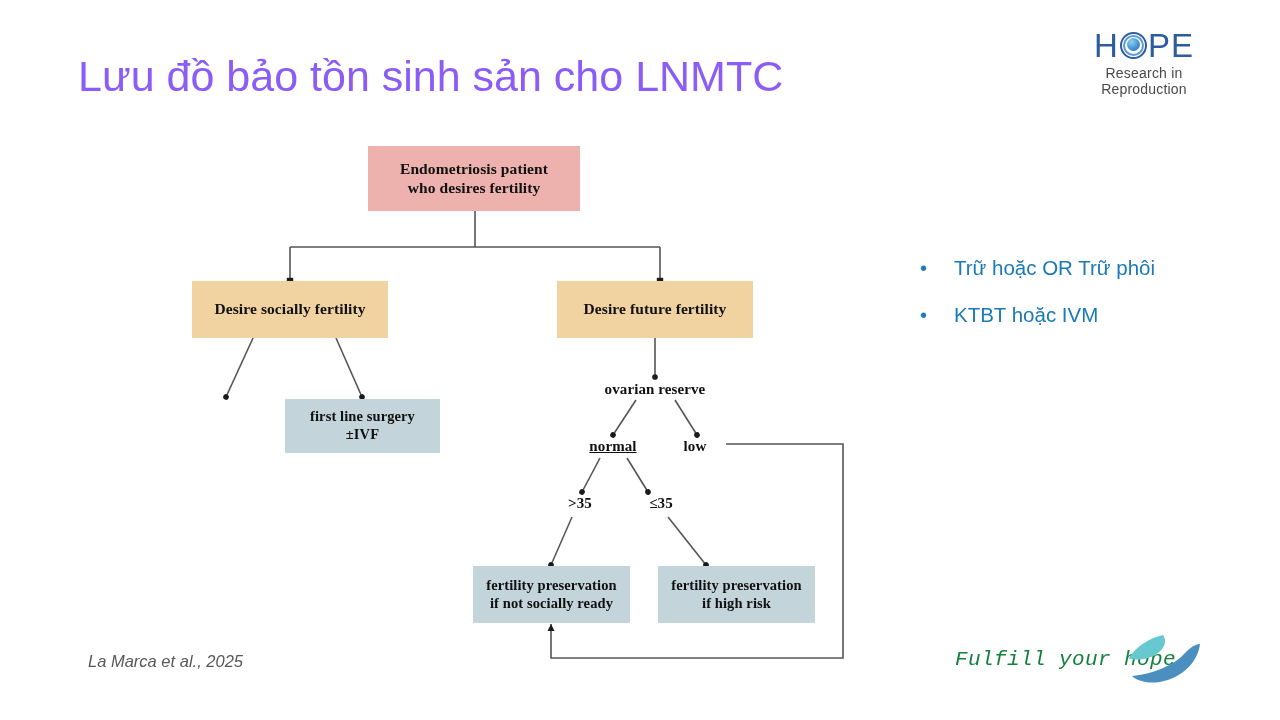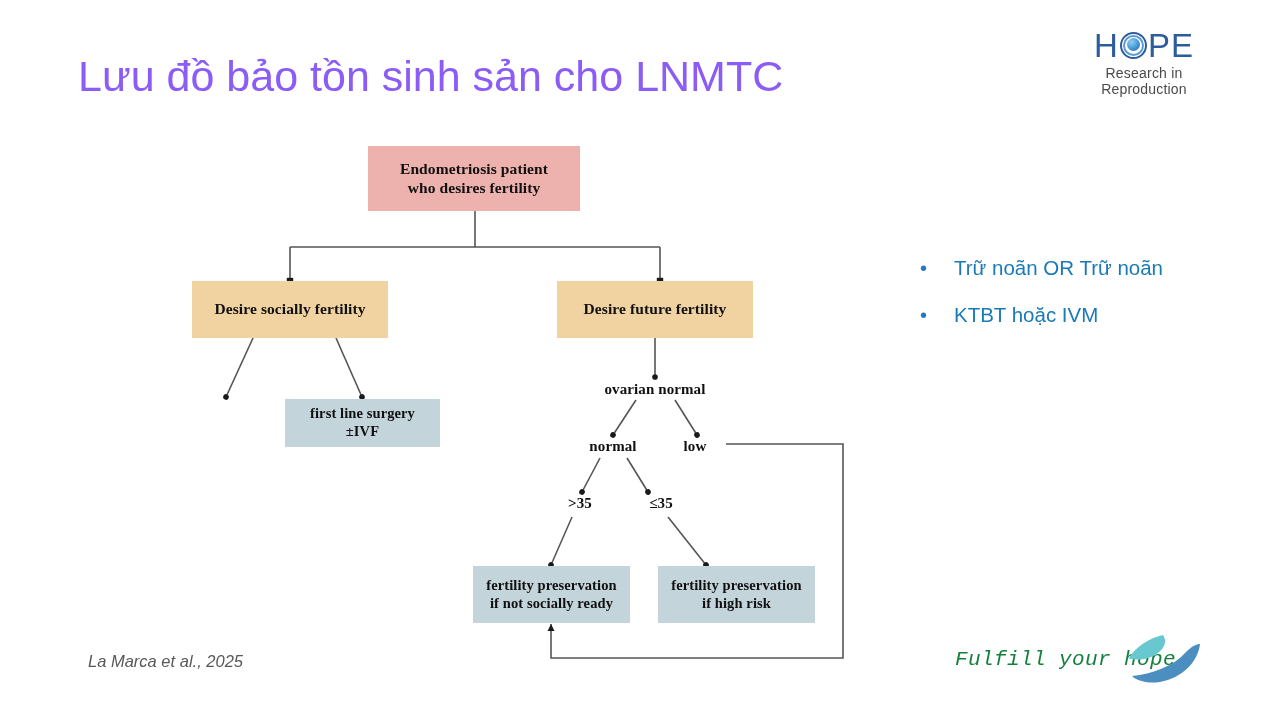--- a/index.html
+++ b/index.html
@@ -213,29 +213,29 @@
 
   <div class="node orange" style="left:192px; top:281px; width:196px; height:57px; font-size:15.5px;">
     <span>Desire socially fertility</span>
   </div>
 
   <div class="node orange" style="left:557px; top:281px; width:196px; height:57px; font-size:15.5px;">
     <span>Desire future fertility</span>
   </div>
 
 
-  <div class="node gray" style="left:285px; top:399px; width:155px; height:48px; font-size:14.5px;">
+  <div class="node gray" style="left:285px; top:399px; width:155px; height:54px; font-size:14.5px;">
     <span>first line surgery<br>±IVF</span>
   </div>
 
   <div class="node plain" style="left:585px; top:378px; width:140px; height:22px; font-size:15px;">
-    <span>ovarian normal</span>
-  </div>
-
-  <div class="node plain" style="left:573px; top:435px; width:80px; height:22px; font-size:15px;">
+    <span>ovarian reserve</span>
+  </div>
+
+  <div class="node plain" style="left:573px; top:435px; width:80px; height:22px; font-size:15px;text-decoration:underline;">
     <span>normal</span>
   </div>
 
   <div class="node plain" style="left:669px; top:435px; width:52px; height:22px; font-size:15px;">
     <span>low</span>
   </div>
 
   <div class="node plain" style="left:556px; top:492px; width:48px; height:22px; font-size:15px;">
     <span>&gt;35</span>
   </div>
@@ -249,21 +249,21 @@
   </div>
 
   <div class="node gray" style="left:658px; top:566px; width:157px; height:57px; font-size:14.5px;">
     <span>fertility preservation<br>if high risk</span>
   </div>
 </div>
 
 <div id="bullet-list">
   <div class="bullet-row">
     <span class="bullet-dot">•</span>
-    <span class="bullet-text">Trữ noãn OR Trữ noãn</span>
+    <span class="bullet-text">Trữ hoặc OR Trữ phôi</span>
   </div>
   <div class="bullet-row">
     <span class="bullet-dot">•</span>
     <span class="bullet-text">KTBT hoặc IVM</span>
   </div>
 </div>
 
 <div id="citation">La Marca et al., 2025</div>
 
 <div id="footer-tagline">Fulfill your hope</div>

